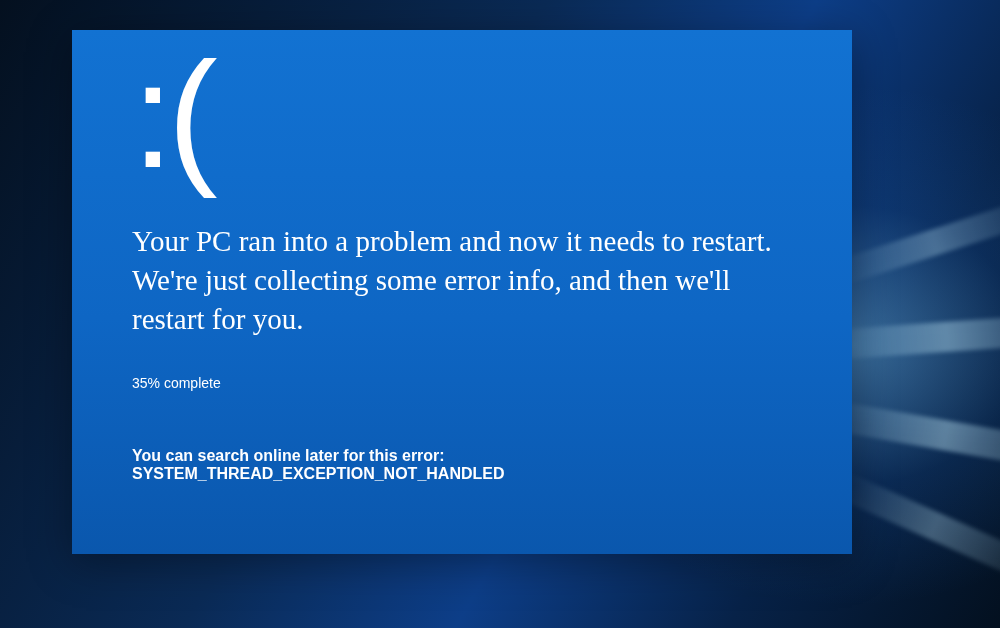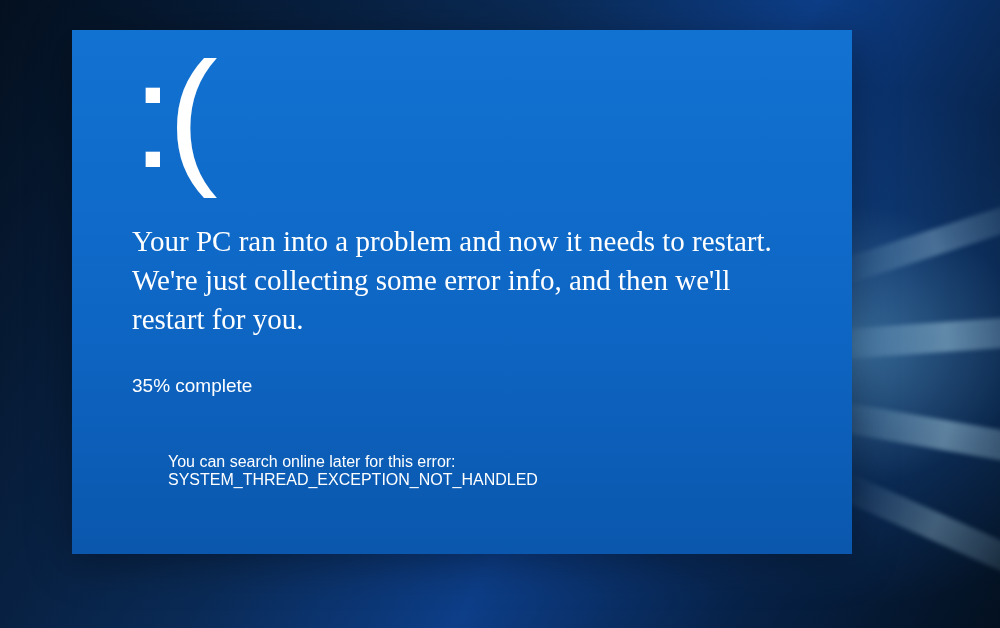--- a/index.html
+++ b/index.html
@@ -63,31 +63,30 @@
     .message {
       font-size: 29px;
       font-weight: 300;
       line-height: 1.35;
       margin-bottom: 36px;
       max-width: 640px;
       font-family: Liberation Serif, serif;
     }
 
     .progress {
-      font-size: 19px;
+      font-size: 14px;
       font-weight: 300;
       margin-bottom: 56px;
       font-family: "Segoe UI Light", "Segoe UI", sans-serif;
     }
 
     .footer {
       font-size: 16px;
-      font-weight: 400;
+      font-weight: 700;
       font-family: "Segoe UI Light", "Segoe UI", sans-serif;
-      margin-left: 36px;
     }
 
     
     .top-border {
       position: absolute;
       left: 0; right: 0; top: 0;
       height: 4px;
       background: #f5f5f7;
       opacity: 0.6;
     }

